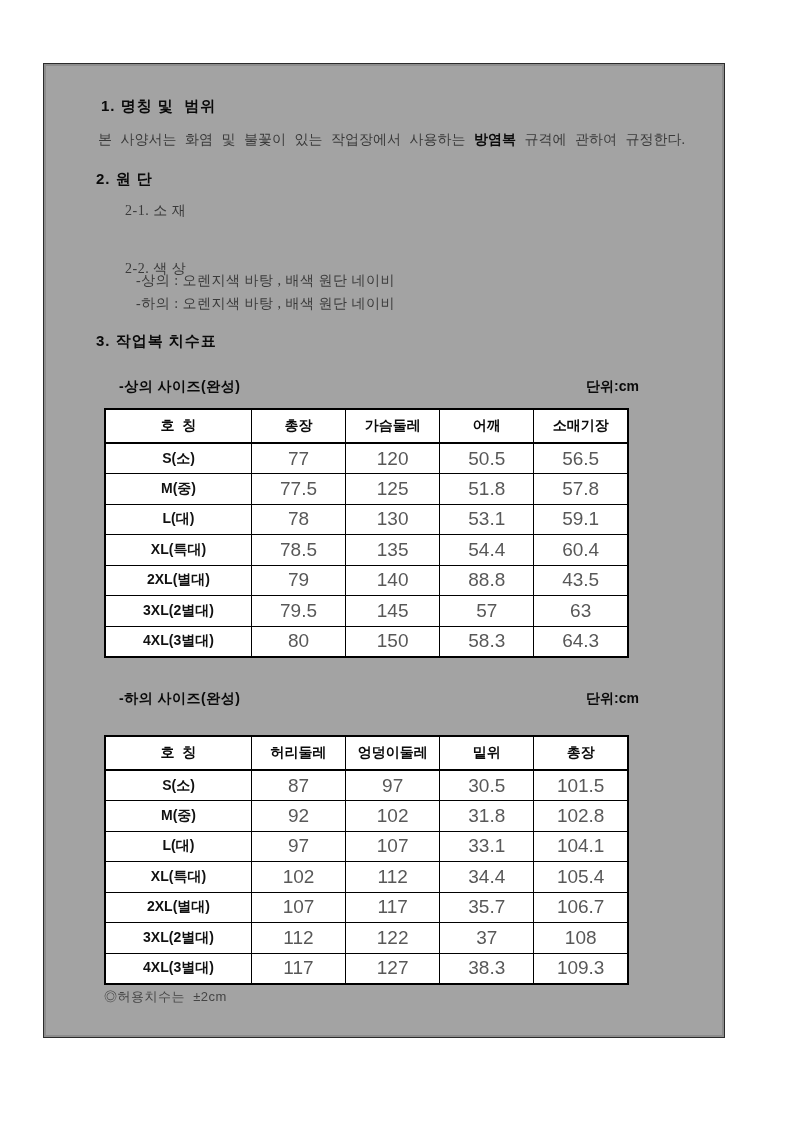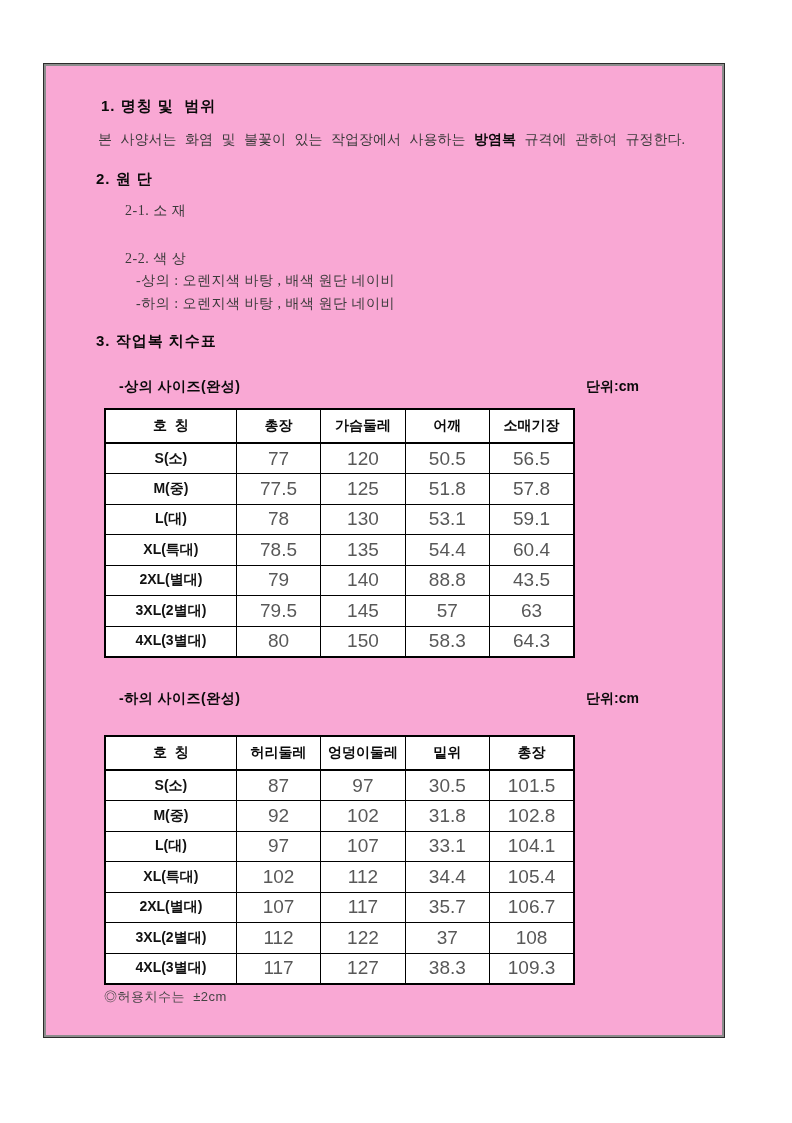--- a/index.html
+++ b/index.html
@@ -8,21 +8,21 @@
     background: #ffffff;
     font-family: "Liberation Sans", sans-serif;
     color: #222;
     position: relative;
   }
   .page-frame {
     position: absolute;
     left: 43px; top: 63px;
     width: 682px; height: 975px;
     border: 1px solid #2b2b2b;
-    background: #f9a8d4;
+    background: #a3a3a3;
   }
   .page-frame-inner {
     position: absolute;
     inset: 0;
     border: 2px solid #8d8d8d;
     pointer-events: none;
   }
   .abs { position: absolute; }
 
   .heading {
@@ -54,21 +54,21 @@
     white-space: pre;
   }
   .unit-label {
     font-weight: bold;
     font-size: 14px;
     color: #0a0a0a;
   }
   table.size-table {
     border-collapse: collapse;
     table-layout: fixed;
-    width: 471px;
+    width: 525px;
     background: #fff;
     border: 2px solid #000;
   }
   table.size-table th, table.size-table td {
     border: 1px solid #000;
     text-align: center;
     vertical-align: middle;
     white-space: pre;
   }
   table.size-table th {
@@ -94,21 +94,21 @@
 <body>
 
 <div class="page-frame">
   <div class="page-frame-inner"></div>
 
   <div class="abs heading" style="left:57px; top:33px;">1. 명칭 및  범위</div>
   <div class="abs body-text" style="left:54px; top:67px;"><span>본 사양서는 화염 및 불꽃이 있는 작업장에서 사용하는 </span><b style="font-family:Liberation Sans, sans-serif; color:#0a0a0a;">방염복</b><span> 규격에 관하여 규정한다.</span></div>
 
   <div class="abs heading" style="left:52px; top:106px;">2. 원 단</div>
   <div class="abs sub-line" style="left:81px; top:138px;">2-1. 소 재</div>
-  <div class="abs sub-line" style="left:81px; top:186px;">2-2. 색 상</div>
+  <div class="abs sub-line" style="left:81px; top:196px;">2-2. 색 상</div>
   <div class="abs sub-line" style="left:92px; top:208px;">-상의 : 오렌지색 바탕 , 배색 원단 네이비</div>
   <div class="abs sub-line" style="left:92px; top:231px;">-하의 : 오렌지색 바탕 , 배색 원단 네이비</div>
 
   <div class="abs heading" style="left:52px; top:268px;">3. 작업복 치수표</div>
 
   <div class="abs table-title" style="left:75px; top:314px;">-상의 사이즈(완성)</div>
   <div class="abs unit-label" style="left:542px; top:314px;">단위:cm</div>
   <table class="size-table abs" style="left:60px; top:344px;">
     <colgroup>
       <col class="c-name">

